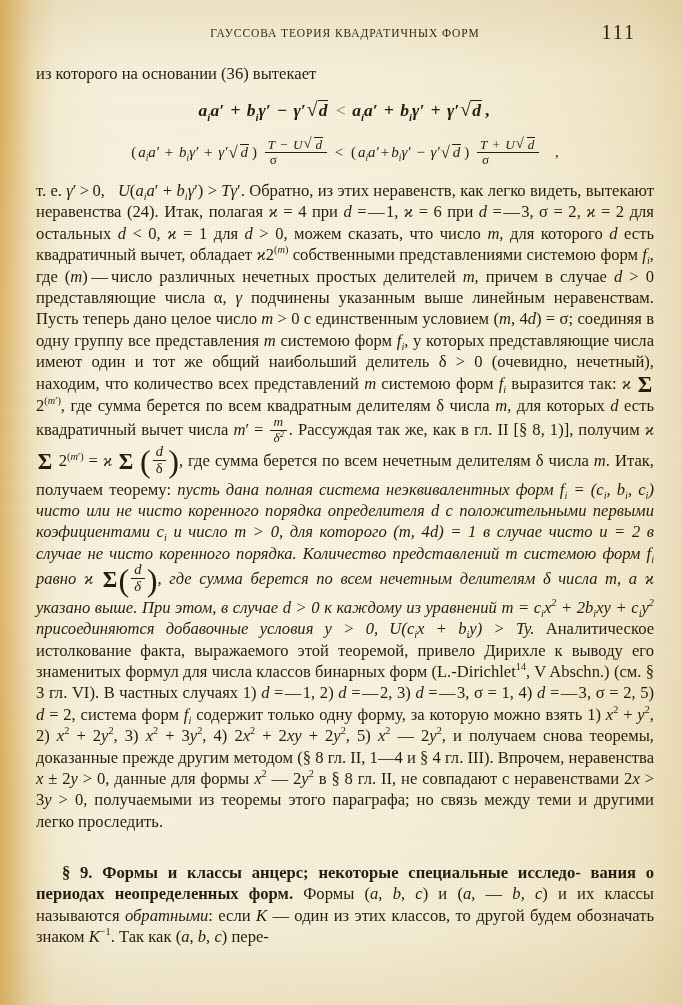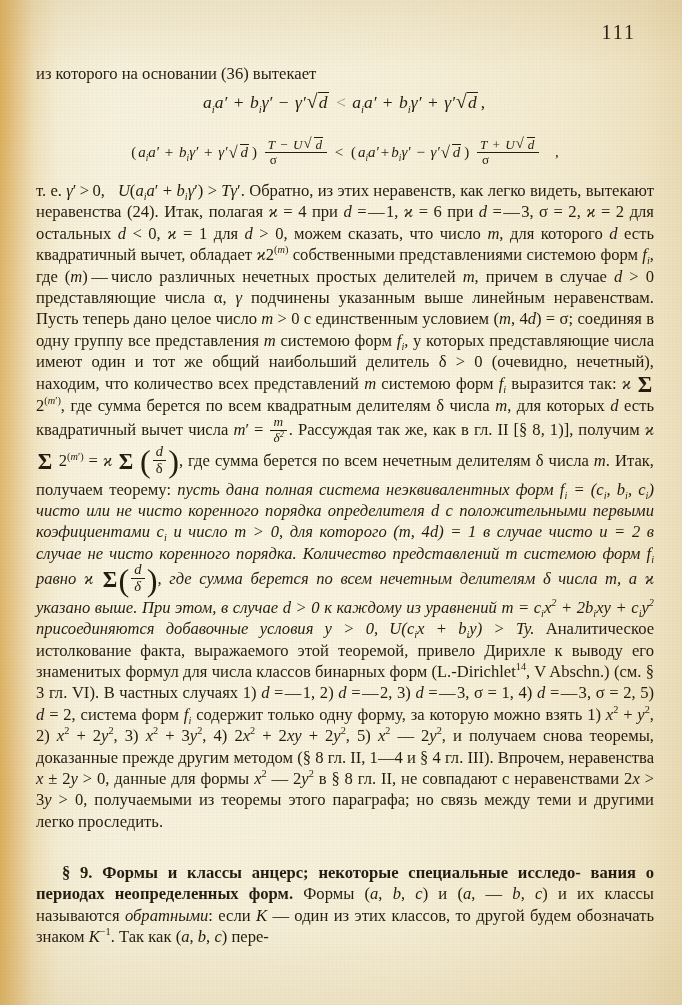--- a/index.html
+++ b/index.html
@@ -158,28 +158,29 @@
 </head>
 <body>
 
 <div id="page"></div>
 <div id="grain"></div>
 <div id="vig"></div>
 
 <div id="content">
 
   <div class="runhead">
+    <div class="runhead-title">ГАУССОВА ТЕОРИЯ КВАДРАТИЧНЫХ ФОРМ</div>
     <div class="runhead-page">111</div>
   </div>
 
   <div class="block" style="top:63px;">
     <p class="body">из которого на основании (36) вытекает</p>
   </div>
 
-  <div class="eq" style="top:92px;">
+  <div class="eq" style="top:100px;font-weight:bold;">
     <span class="mi">a</span><sub class="mi">i</sub><span class="mi">a</span>′
     <span class="op">+</span>
     <span class="mi">b</span><sub class="mi">i</sub><span class="mi">γ</span>′
     <span class="op">−</span>
     <span class="mi">γ</span>′<span class="rad"><span class="vin mi">d</span></span>
     <span class="op" style="opacity:.45">&lt;</span>
     <span class="mi">a</span><sub class="mi">i</sub><span class="mi">a</span>′
     <span class="op">+</span>
     <span class="mi">b</span><sub class="mi">i</sub><span class="mi">γ</span>′
     <span class="op">+</span>

